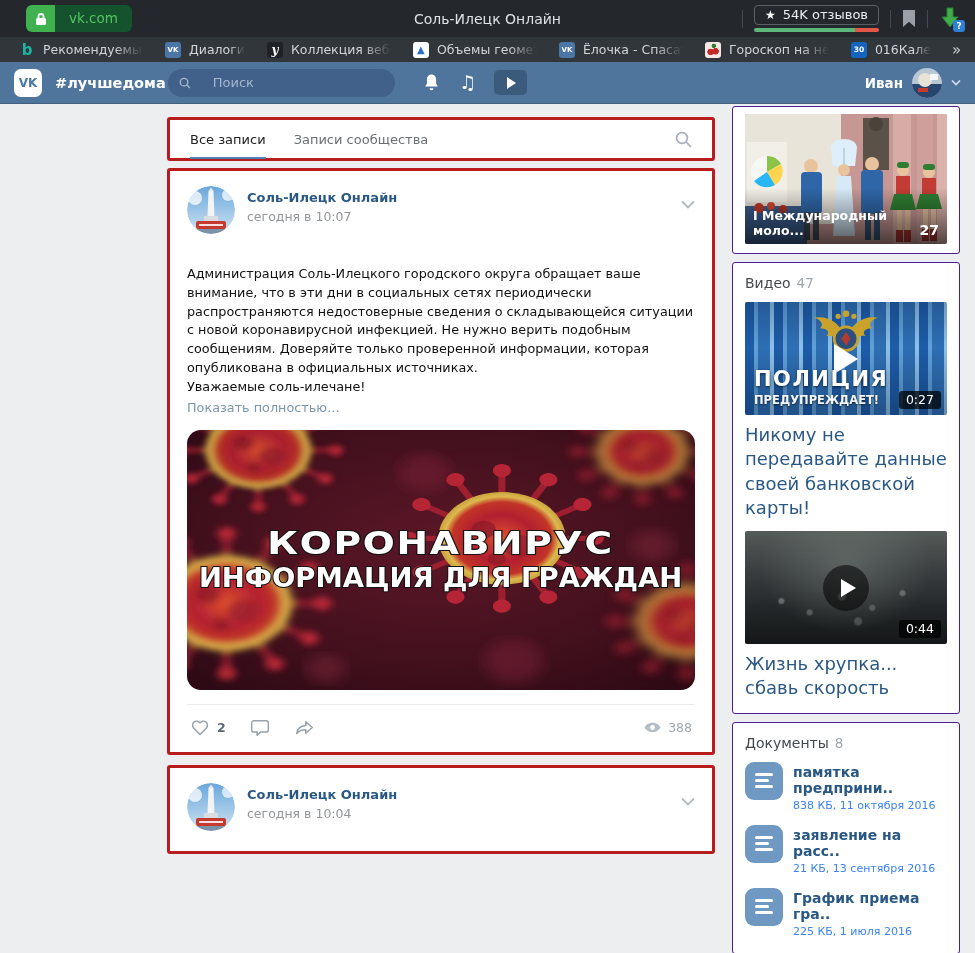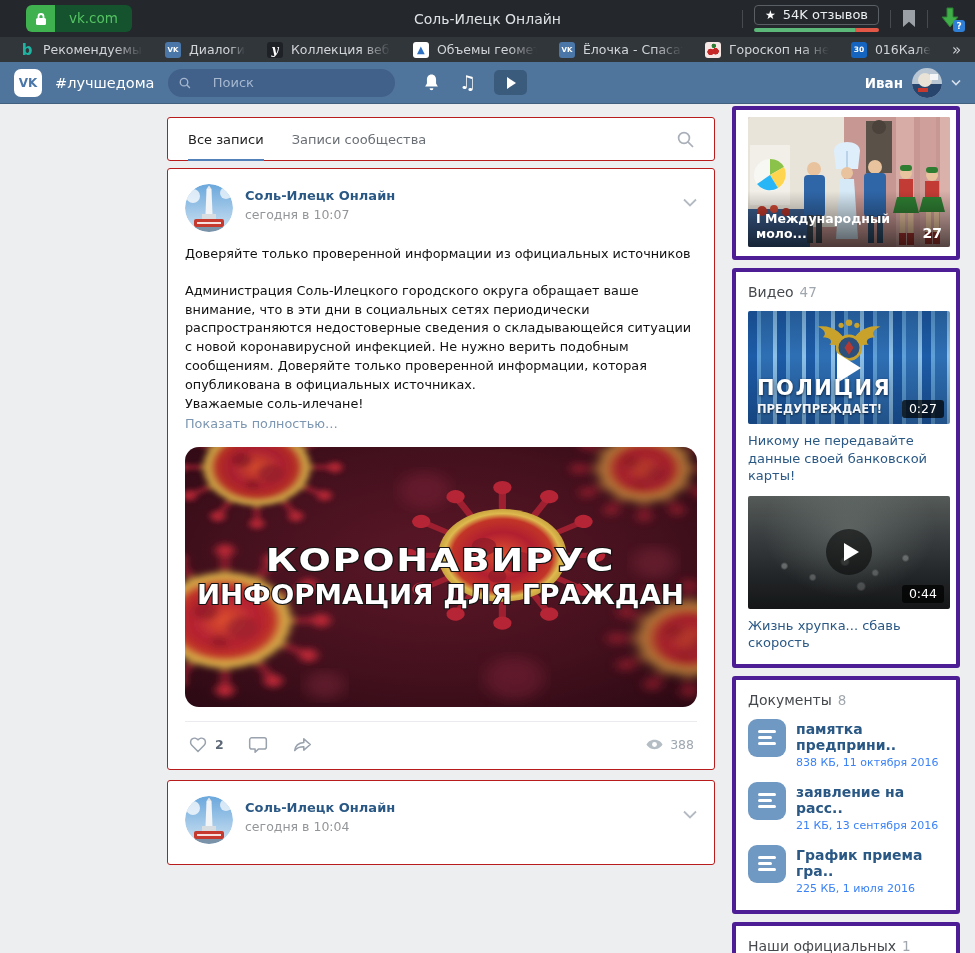--- a/index.html
+++ b/index.html
@@ -34,35 +34,35 @@
                      radial-gradient(circle at 66% 58%, #c62828 0 3px, transparent 3.5px),
                      radial-gradient(circle at 55% 24%, #2e7d32 0 2px, transparent 2.5px); }
   .fav-calendar { background:#1565c0; color:#fff; font-size:7.5px; }
   .btab-label { color:#d2d5d8; font-size:12.5px; white-space:nowrap; overflow:hidden; max-width:100px;
     -webkit-mask-image:linear-gradient(90deg,#000 72%,transparent 100%); mask-image:linear-gradient(90deg,#000 72%,transparent 100%); }
   .tab-overflow { color:#cfd3d7; font-size:15px; margin-left:10px; cursor:pointer; }
 
   
   .vkheader { height:42px; background:#50759c; display:flex; align-items:center; padding:0 14px; position:relative; border-bottom:1px solid rgba(0,0,0,.18); }
   .vk-logo { width:28px; height:28px; border-radius:7px; background:#fff; color:#4a76a8; display:flex; align-items:center; justify-content:center; font-weight:bold; font-size:12px; cursor:pointer; }
-  .hashtag { color:#fff; font-weight:normal; font-size:14.5px; margin-left:13px; cursor:pointer; }
+  .hashtag { color:#fff; font-weight:bold; font-size:14.5px; margin-left:13px; cursor:pointer; }
   .hsearch { position:absolute; left:168px; width:227px; height:28px; background:#41608a; border-radius:15px; display:flex; align-items:center; padding:0 11px; gap:22px; }
   .hsearch input { background:transparent; border:0; outline:0; color:#fff; font-size:13px; width:100%; font-family:inherit; }
   .hsearch input::placeholder { color:#a5b8cf; }
   .hicons { position:absolute; left:422px; display:flex; align-items:center; gap:18px; }
   .hicon { cursor:pointer; display:flex; align-items:center; }
   .music-glyph { color:#fff; font-size:19px; line-height:1; }
   .playrect { width:33px; height:25px; border-radius:5px; background:rgba(8,25,45,.28); display:flex; align-items:center; justify-content:center; }
   .playrect .tri { width:0; height:0; border-left:9px solid #fff; border-top:6px solid transparent; border-bottom:6px solid transparent; margin-left:2px; }
   .huser { margin-left:auto; display:flex; align-items:center; gap:9px; color:#fff; font-weight:bold; font-size:13.5px; cursor:pointer; }
   .huser .uavatar { width:30px; height:30px; border-radius:50%; overflow:hidden; flex:none; }
 
   
   .content { display:flex; align-items:flex-start; padding:13px 0 0 167px; }
-  .card { background:#fff; border:1px solid #b91c1c; border-radius:3px; }
+  .card { background:#fff; border:3px solid #b91c1c; border-radius:3px; }
   .main-col { width:548px; }
   .side-col { width:228px; margin-left:17px; margin-top:-11px; }
 
   .tabs-card { height:44px; display:flex; align-items:center; padding:0 20px; margin-bottom:7px; }
   .ftab { font-size:13px; color:#6a6f75; margin-right:28px; height:100%; display:flex; align-items:center; position:relative; cursor:pointer; }
   .ftab.active { color:#222; }
   .ftab.active::after { content:""; position:absolute; left:0; right:0; bottom:-1px; height:2px; background:#5181b8; }
   .fsearch { margin-left:auto; cursor:pointer; display:flex; }
 
   .post { padding:15px 17px 0; margin-bottom:10px; }
@@ -76,21 +76,21 @@
   .pgap { height:18px; }
   .show-more { color:#7c96b1; margin-top:2px; cursor:pointer; }
   .pimg { margin-top:13px; width:100%; height:260px; border-radius:14px; overflow:hidden; cursor:pointer; }
   .pimg svg { display:block; width:100%; height:100%; }
   .pactions { display:flex; align-items:center; margin-top:14px; border-top:1px solid #e9ebee; padding:13px 3px 15px; }
   .act { display:flex; align-items:center; gap:7px; margin-right:24px; cursor:pointer; }
   .act b { color:#5d6877; font-size:12.5px; }
   .views { margin-left:auto; display:flex; gap:7px; align-items:center; color:#9fa7b0; font-size:12.5px; }
 
   
-  .scard { background:#fff; border:4px solid #4c1d95; border-radius:3px; margin-bottom:8px; }
+  .scard { background:#fff; border:1px solid #4c1d95; border-radius:3px; margin-bottom:8px; }
   .photo-card { padding:7px 12px 9px; }
   .sphoto { position:relative; width:202px; height:130px; border-radius:2px; overflow:hidden; cursor:pointer; }
   .sphoto-cap { position:absolute; left:0; right:0; bottom:0; padding:20px 8px 6px; background:linear-gradient(transparent, rgba(0,0,0,.62)); color:#fff; font-weight:bold; font-size:12.5px; display:flex; align-items:flex-end; }
   .cap-count { margin-left:auto; font-size:14px; }
   .video-card { padding:12px 12px 12px; }
   .shead { font-size:14px; color:#45494d; cursor:pointer; }
   .shead .cnt { color:#a0a6ad; margin-left:6px; font-size:13.5px; }
   .sthumb { position:relative; width:202px; height:113px; margin-top:11px; border-radius:2px; overflow:hidden; cursor:pointer; }
   .police-bg { position:absolute; inset:0;
     background:repeating-linear-gradient(90deg,#1d5ca8 0 9px,#5fa0d8 9px 13px,#2e6fb4 13px 25px,#8cc0e8 25px 29px);
@@ -108,21 +108,21 @@
       radial-gradient(circle at 32% 72%, rgba(255,255,255,.22) 0 2px, transparent 4px),
       radial-gradient(circle at 48% 58%, rgba(255,255,255,.3) 0 3px, transparent 5px),
       radial-gradient(circle at 63% 68%, rgba(255,255,255,.2) 0 2px, transparent 4px),
       radial-gradient(circle at 78% 55%, rgba(255,255,255,.25) 0 2px, transparent 4px),
       radial-gradient(circle at 56% 80%, rgba(255,255,255,.18) 0 3px, transparent 5px),
       radial-gradient(ellipse at 50% 30%, rgba(120,130,125,.5), transparent 60%),
       linear-gradient(180deg,#555b58 0%, #3a3e40 35%, #232628 70%, #141617 100%);
   }
   .glass-play { position:absolute; left:50%; top:50%; transform:translate(-50%,-50%); width:46px; height:46px; border-radius:50%; background:rgba(8,8,8,.6); display:flex; align-items:center; justify-content:center; }
   .glass-play .tri { width:0; height:0; border-left:15px solid #fff; border-top:9px solid transparent; border-bottom:9px solid transparent; margin-left:4px; }
-  .scap { margin-top:8px; color:#2a5885; font-size:13px; line-height:1.35; cursor:pointer; }
+  .scap { margin-top:8px; color:#2a5885; font-size:18px; line-height:1.35; cursor:pointer; }
   .docs-card { padding:12px 12px 2px; }
   .doc-row { display:flex; margin:11px 0 13px; cursor:pointer; }
   .doc-icon { width:38px; height:38px; border-radius:9px; background:#6f99c2; flex:none; display:flex; align-items:center; justify-content:center; }
   .doc-info { margin-left:10px; padding-top:2px; }
   .doc-title { color:#2a5885; font-weight:bold; font-size:14px; }
   .doc-meta { color:#3b82f6; font-size:11px; margin-top:3px; }
   .events-card { padding:12px 12px 14px; }
 </style>
 </head>
 <body>
@@ -294,21 +294,20 @@
             <div class="pname">Соль-Илецк Онлайн</div>
             <div class="ptime">сегодня в 10:07</div>
           </div>
           <span class="pmenu">
             <svg width="14" height="9" viewBox="0 0 14 9">
                 <polyline points="1,1.5 7,7.5 13,1.5" fill="none" stroke="#b3bac2" stroke-width="1.8"></polyline>
               </svg>
           </span>
         </div>
         <div class="ptext">
-          <div class="p">Доверяйте только проверенной информации из официальных источников</div>
           <div class="pgap"></div>
           <div class="p">Администрация Соль-Илецкого городского округа обращает ваше внимание, что в эти дни в социальных сетях периодически распространяются недостоверные сведения о складывающейся ситуации с новой коронавирусной инфекцией. Не нужно верить подобным сообщениям. Доверяйте только проверенной информации, которая опубликована в официальных источниках.</div>
           <div class="p">Уважаемые соль-илечане!</div>
           <div class="show-more">Показать полностью…</div>
         </div>
         <div class="pimg">
           <svg viewBox="0 0 513 360" preserveAspectRatio="none">
             <defs>
               <radialGradient id="bgv" cx="50%" cy="45%" r="80%">
                 <stop offset="0" stop-color="#5c1727"></stop>

